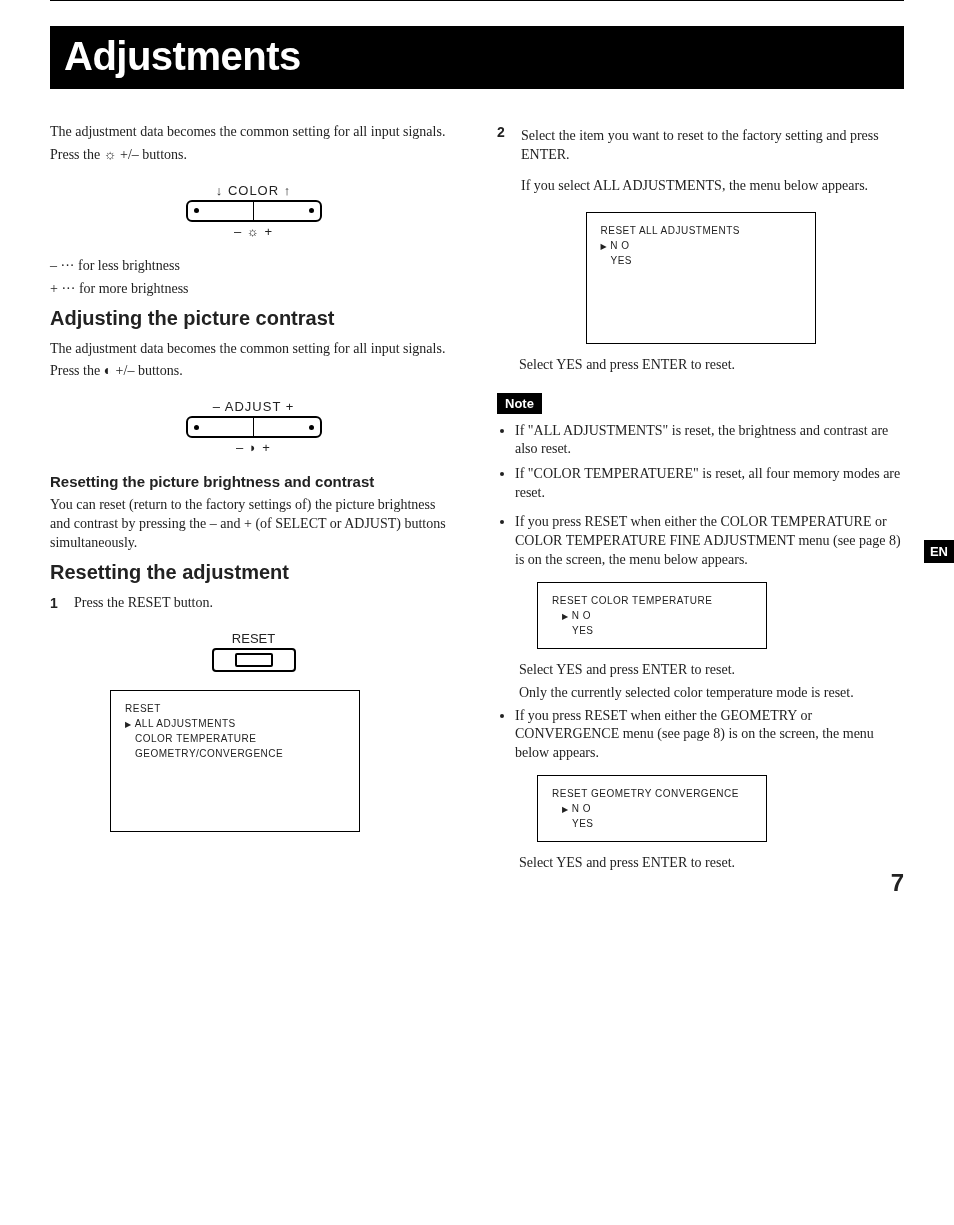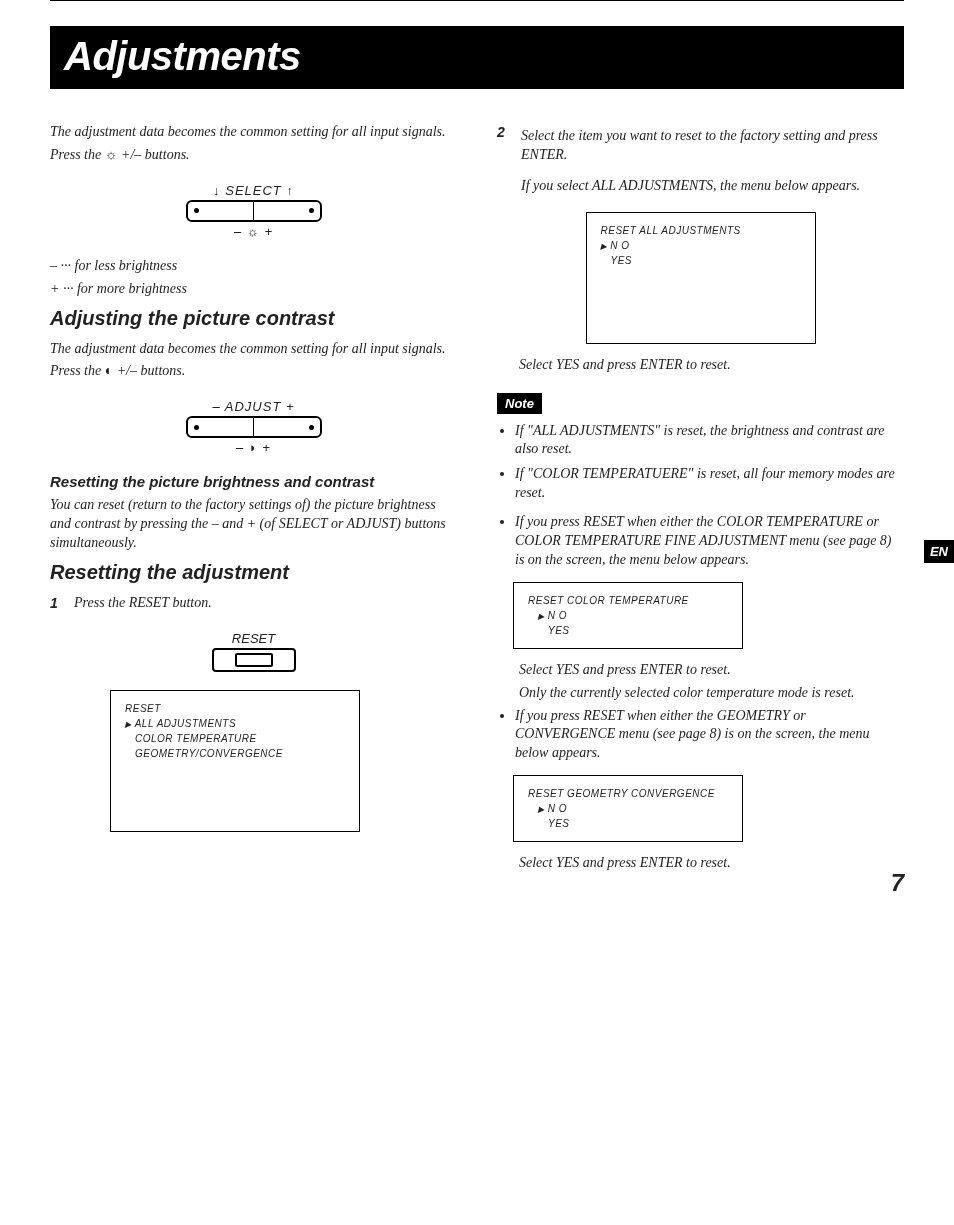--- a/index.html
+++ b/index.html
@@ -6,21 +6,20 @@
     font-family: Georgia, 'Times New Roman', serif;
     margin: 0;
     padding: 0;
     width: 954px;
     background: #fff;
     color: #222;
   }
   .page {
     padding: 0 50px 40px 50px;
     position: relative;
-    font-style: italic;
   }
   .title-bar {
     background: #000;
     color: #fff;
     font-family: Arial, Helvetica, sans-serif;
     font-weight: 800;
     font-size: 40px;
     padding: 8px 10px 10px 14px;
     margin: 25px 0 30px 0;
     letter-spacing: -0.5px;
@@ -108,21 +107,21 @@
     font-size:8px;
     margin-right:3px;
   }
   .osd .indent { padding-left:10px; }
   .osd-left {
     width:220px; height:120px;
     margin-left: 60px;
   }
   .osd-right-sm {
     width:200px; min-height:40px;
-    margin-left: 16px;
+    margin-left: 40px;
   }
   .osd-right-lg {
     width:200px; height:110px;
   }
   .note-badge {
     display:inline-block;
     background:#000; color:#fff;
     font-family: Arial, Helvetica, sans-serif;
     font-weight:700;
     font-size:13px;
@@ -189,21 +188,21 @@
 
   <div class="columns">
 
     <div class="col">
 
       <p>The adjustment data becomes the common setting for all input signals.</p>
       <p>Press the ☼ +/– buttons.</p>
 
       <div class="diagram">
         <div class="rocker">
-          <div class="rocker-mid-label">↓  SELECT  ↑</div>
+          <div class="rocker-mid-label">↓  COLOR  ↑</div>
           <div class="rocker-box">
             <span class="dot"></span>
               <span class="divider"></span>
               <span class="dot"></span>
           </div>
           <div class="rocker-mid-label">–     ☼     +</div>
         </div>
       </div>
 
       <p>– ··· for less brightness</p>

